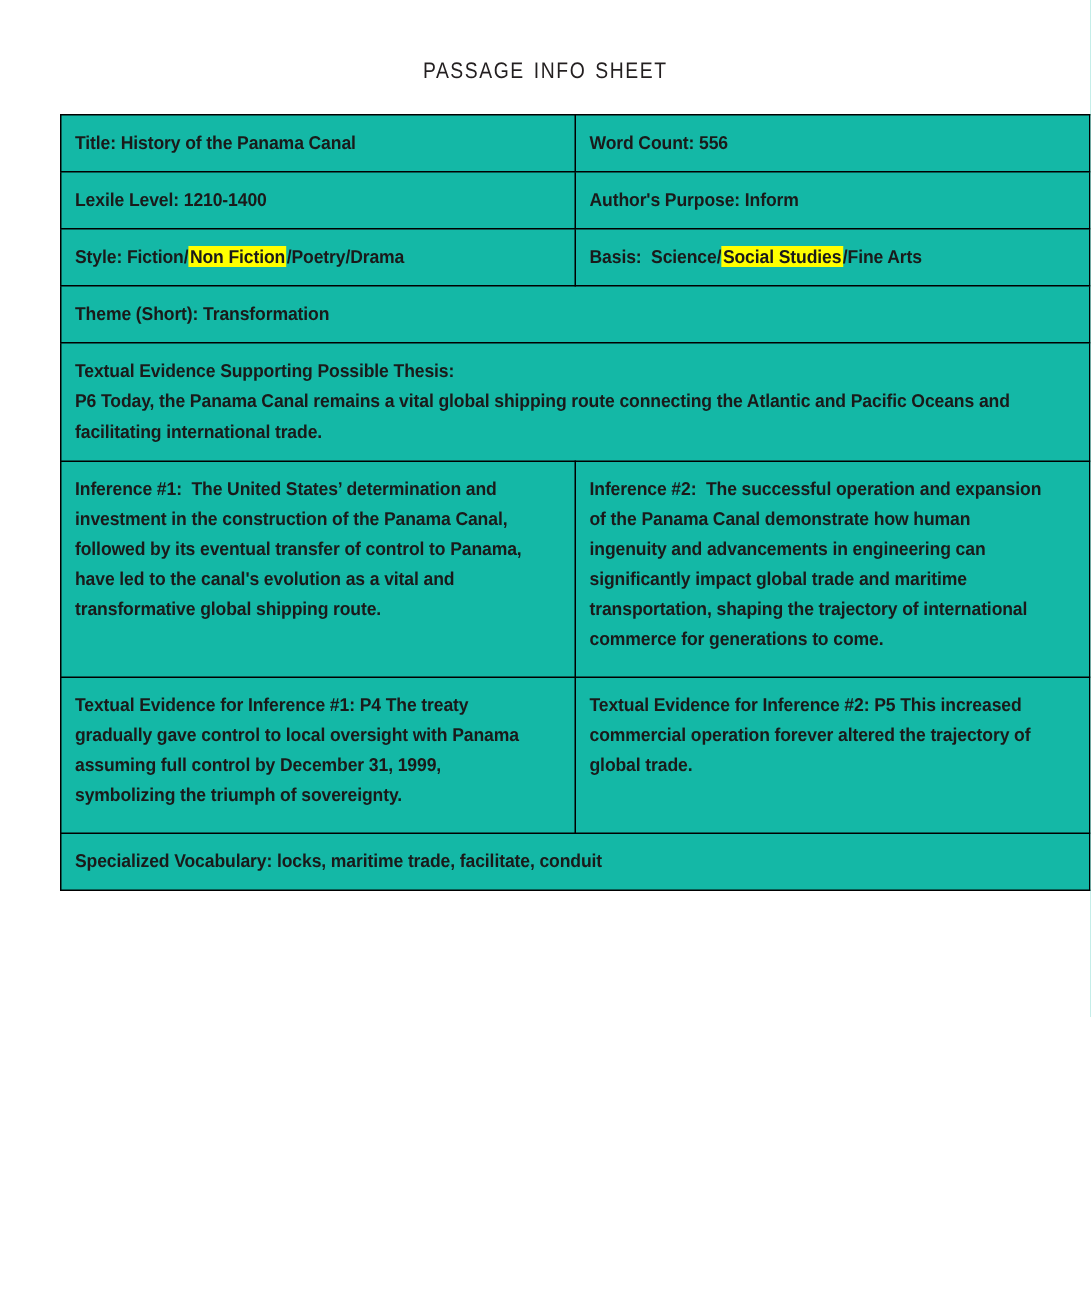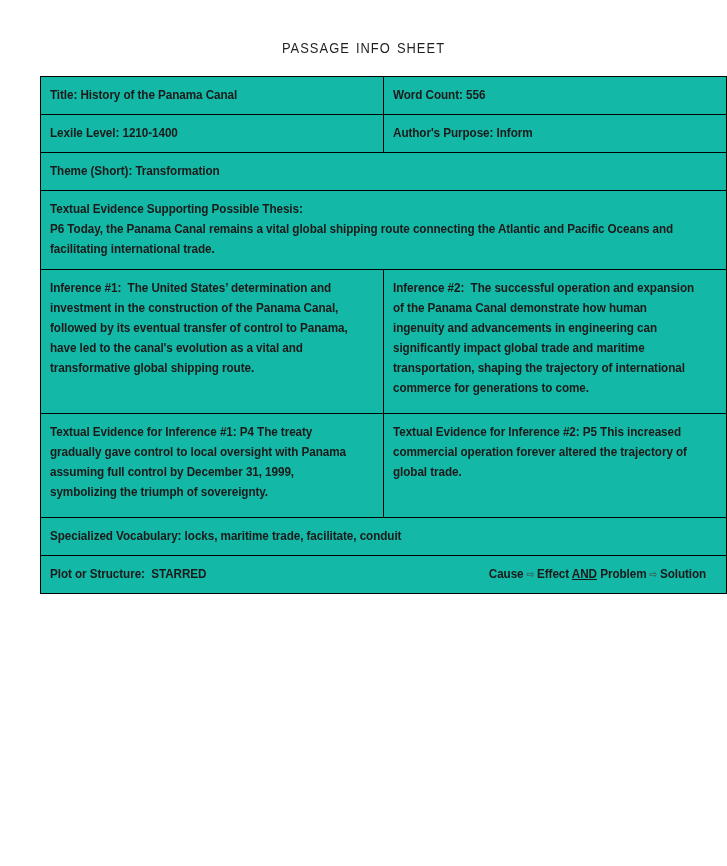--- a/index.html
+++ b/index.html
@@ -118,20 +118,28 @@
 
       <tr class="r-short">
         <td>
           <span class="cell-text">Lexile Level: 1210-1400</span>
         </td>
         <td>
           <span class="cell-text">Author's Purpose: Inform</span>
         </td>
       </tr>
 
+      <tr class="r-short">
+        <td>
+          <span class="cell-text"><span>Style: </span><span>Fiction/</span><span class="hl">Non Fiction</span><span>/Poetry/Drama</span></span>
+        </td>
+        <td>
+          <span class="cell-text"><span>Basis:  </span><span>Science/</span><span class="hl">Social Studies</span><span>/Fine Arts</span></span>
+        </td>
+      </tr>
 
       <tr class="r-short">
         <td colspan="2">
           <span class="cell-text">Theme (Short): Transformation</span>
         </td>
       </tr>
 
 
 
 
@@ -159,22 +167,17 @@
           <span class="cell-text">Textual Evidence for Inference #2: P5 This increased commercial operation forever altered the trajectory of global trade.</span>
         </td>
       </tr>
 
       <tr class="r-short">
         <td colspan="2">
           <span class="cell-text">Specialized Vocabulary: locks, maritime trade, facilitate, conduit</span>
         </td>
       </tr>
 
-      <tr class="r-short">
-        <td colspan="2" class="struct-cell">
-          <span class="cell-text"><span>Plot or Structure:  STARRED</span><span class="struct-right"><span>Cause</span><span class="arrow">⇨</span><span>Effect</span> <span class="u">AND</span> <span>Problem</span><span class="arrow">⇨</span><span>Solution</span></span></span>
-        </td>
-      </tr>
 
     </tbody>
   </table>
 
 </div>
 
 </body></html>

